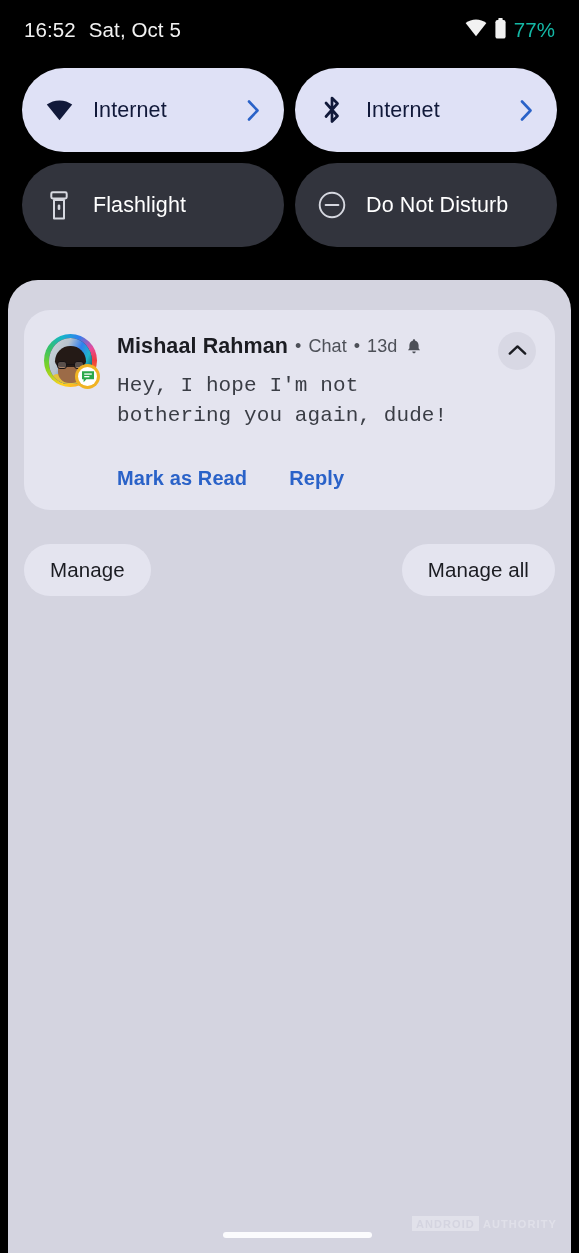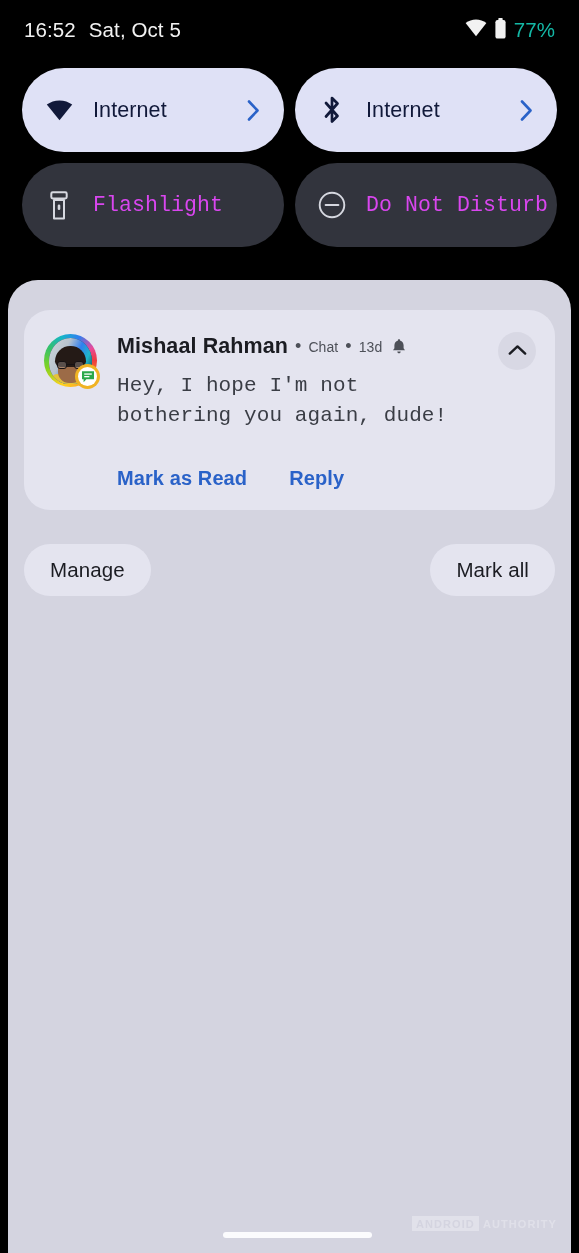--- a/index.html
+++ b/index.html
@@ -79,22 +79,21 @@
     padding: 0 22px;
     box-sizing: border-box;
     position: relative;
   }
   .tile-on {
     background: #dfe1f6;
     color: #11193a;
   }
   .tile-off {
     background: #32343d;
-    color: #d946ef;
-    font-family: Liberation Mono, monospace;
+    color: #ffffff;
   }
   .tile-icon {
     width: 30px;
     height: 30px;
     display: flex;
     align-items: center;
     justify-content: center;
     flex: 0 0 auto;
   }
   .tile-label {
@@ -257,21 +256,21 @@
     font-weight: bold;
     color: #1b1c22;
     letter-spacing: 0.1px;
   }
   .notif-sep {
     font-size: 18px;
     color: #4d5058;
     margin: 0 7px;
   }
   .notif-meta {
-    font-size: 14px;
+    font-size: 18px;
     color: #4d5058;
     letter-spacing: 0.1px;
   }
   .bell-icon {
     margin-left: 9px;
     display: inline-flex;
     align-items: center;
   }
   .notif-text {
     margin-top: 12px;
@@ -509,21 +508,21 @@
         <span>
           <svg width="19" height="12" viewBox="0 0 19 12">
             <path d="M1.8 9.6 L9.5 2.4 L17.2 9.6" fill="none" stroke="#1b1c22" stroke-width="2.4" stroke-linecap="round" stroke-linejoin="round"></path>
           </svg>
         </span>
       </div>
     </div>
 
     <div id="shade-footer">
       <button class="footer-btn">Manage</button>
-      <button class="footer-btn">Mark all</button>
+      <button class="footer-btn">Manage all</button>
     </div>
 
     <div id="watermark">
       <span class="wm-box">ANDROID</span>
       <span class="wm-text">AUTHORITY</span>
     </div>
 
     <div id="nav-pill"></div>
 
   </div>

